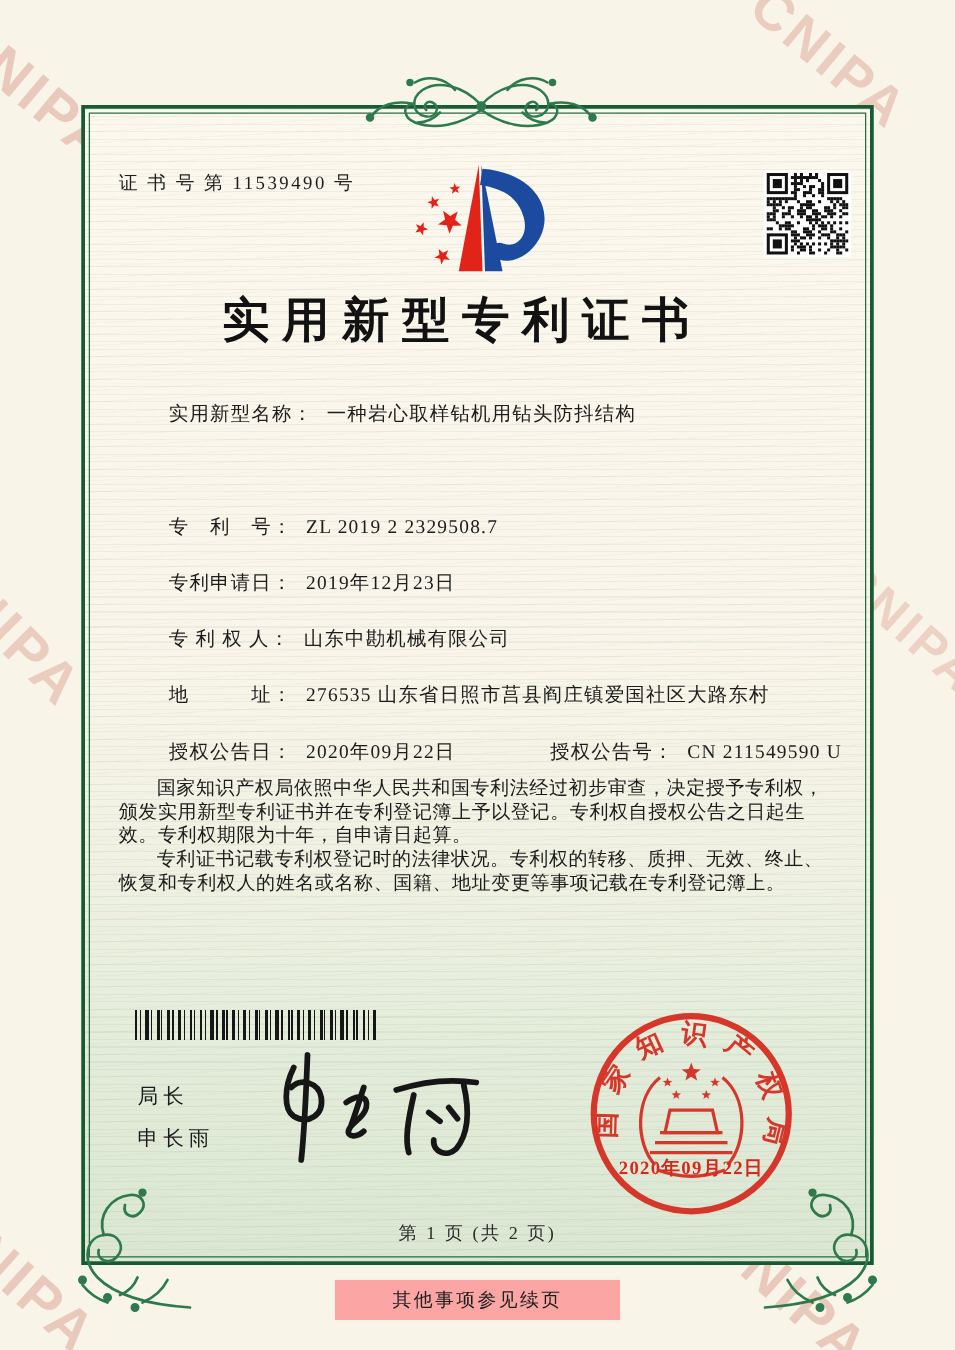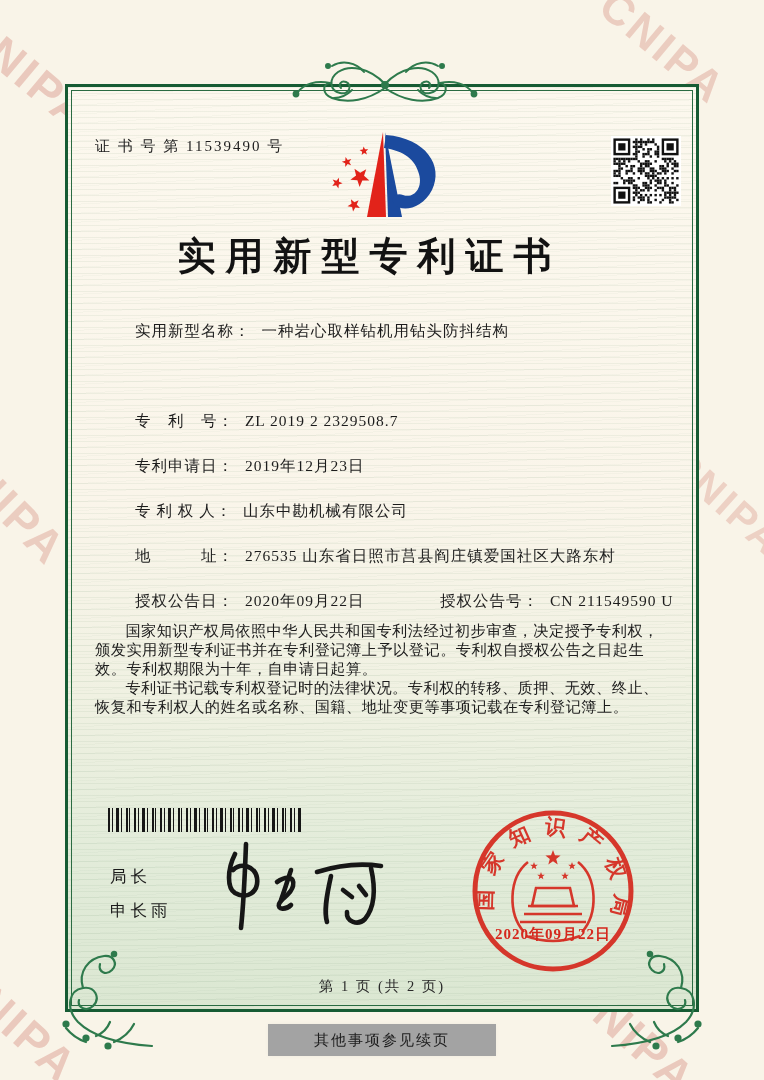--- a/index.html
+++ b/index.html
@@ -52,21 +52,21 @@
   .signer-name{position:absolute;left:110px;top:900px;font-size:16.5px;letter-spacing:4px;color:#1b1b1b;}
   .signature{position:absolute;left:213px;top:840px;z-index:4;}
 
   .seal{position:absolute;left:466px;top:806px;z-index:4;opacity:.92;}
   .seal-date{position:absolute;left:466px;top:925px;width:174px;text-align:center;font-size:15px;
       color:#d5281d;letter-spacing:1px;font-weight:600;z-index:5;}
 
   .page-info{position:absolute;left:0;top:977px;width:764px;text-align:center;font-size:14.5px;
       letter-spacing:2px;color:#2a2a2a;}
 
-  .footer-strip{position:absolute;left:268px;top:1024px;width:228px;height:32px;background:#a3a3a3;
+  .footer-strip{position:absolute;left:268px;top:1024px;width:228px;height:32px;background:#fca5a5;
       display:flex;align-items:center;justify-content:center;z-index:3;
       box-shadow:0 0 4px rgba(0,0,0,0.04);}
   .footer-strip span{font-size:15px;letter-spacing:2px;color:#1d1d1d;}
 
   .ornament{position:absolute;z-index:5;}
 </style>
 </head>
 <body>
 
 <div class="page">

